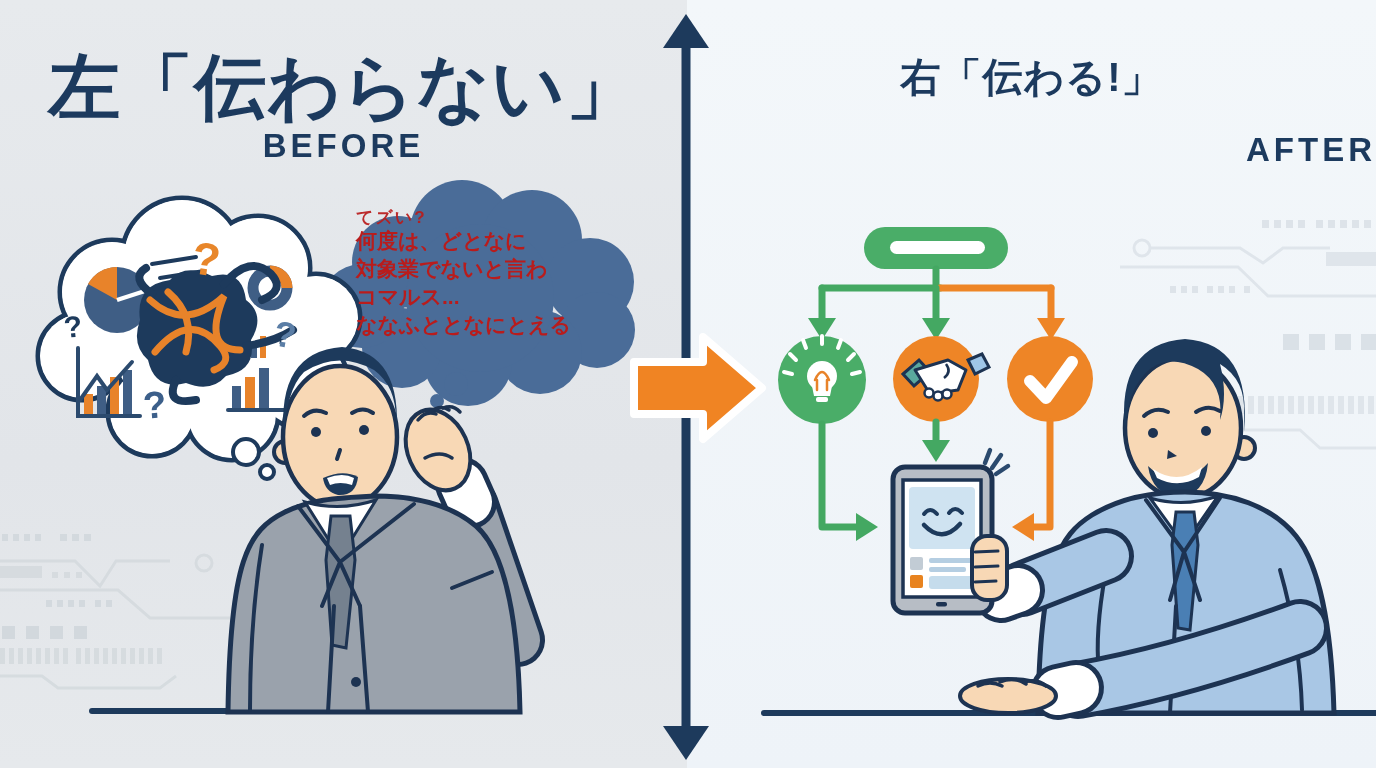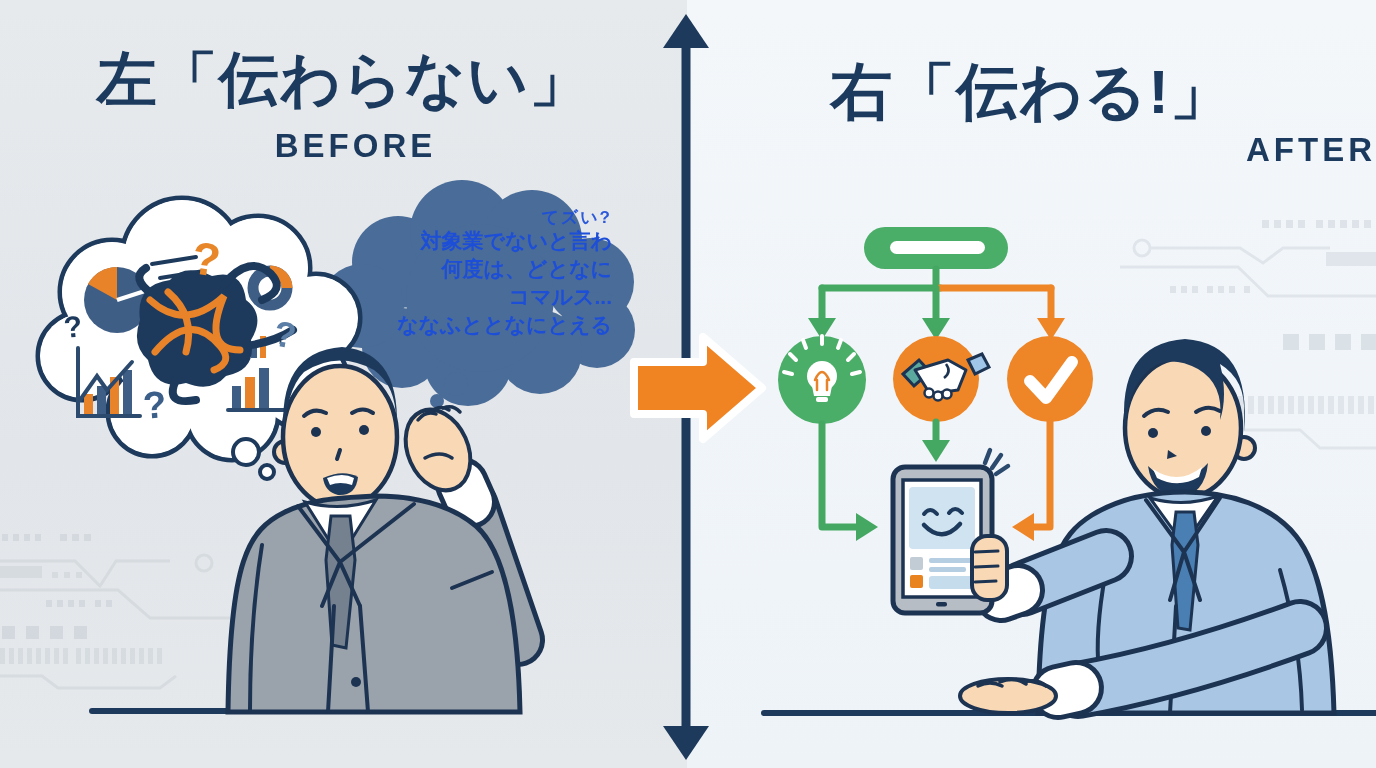--- a/index.html
+++ b/index.html
@@ -3,26 +3,26 @@
 <meta charset="utf-8">
 <style>
   html,body{margin:0;padding:0;}
   body{font-family:"Liberation Sans","DejaVu Sans",sans-serif;}
   #canvas{position:relative;width:1376px;height:768px;overflow:hidden;background:#eef1f4;}
   .panel{position:absolute;top:0;height:768px;}
   #left-panel{left:0;width:687px;background:linear-gradient(180deg,#e7eaed 0%,#e2e5e9 60%,#e6e9ec 100%);}
   #right-panel{left:687px;width:689px;background:linear-gradient(180deg,#f3f7fa 0%,#eef3f8 100%);}
   #scene{position:absolute;left:0;top:0;width:1376px;height:768px;}
   .title{position:absolute;text-align:center;color:#1c3a5e;font-weight:800;}
-  #left-title{left:0;top:40px;width:687px;font-size:60px;letter-spacing:1px;}
-  #right-title{left:687px;top:50px;width:689px;font-size:62px;letter-spacing:1px;}
+  #left-title{left:0;top:40px;width:687px;font-size:72px;letter-spacing:1px;}
+  #right-title{left:687px;top:50px;width:689px;font-size:40px;letter-spacing:1px;}
   .subtitle{position:absolute;text-align:center;color:#1c3a5e;font-weight:700;font-size:33px;letter-spacing:4px;}
-  #left-subtitle{left:0;top:127px;width:687px;padding-left:12px;}
+  #left-subtitle{left:0;top:127px;width:687px;}
   #right-subtitle{left:687px;top:131px;width:689px;text-align:right;}
-  #speech-text{position:absolute;left:356px;top:207px;width:256px;text-align:right;color:#1d4ed8;
+  #speech-text{position:absolute;left:356px;top:207px;width:256px;text-align:left;color:#b91c1c;
     font-weight:700;font-size:21px;line-height:1.32;}
   #speech-text .tiny{display:block;font-size:17px;opacity:.92;letter-spacing:2px;margin-bottom:-2px;}
   #speech-text span{display:block;}
   .qmark{position:absolute;font-weight:800;line-height:1;}
   #qmark-orange{left:192px;top:236px;font-size:46px;color:#e8862a;transform:rotate(8deg);}
   #qmark-navy-left{left:64px;top:312px;font-size:30px;color:#1d3a5c;transform:rotate(-6deg);}
   #qmark-steel-right{left:274px;top:317px;font-size:36px;color:#5b7ea6;transform:rotate(10deg);}
   #qmark-steel-bottom{left:143px;top:386px;font-size:38px;color:#3c5f8a;transform:rotate(-4deg);}
 </style>
 </head>
@@ -437,22 +437,22 @@
     <polygon points="634,362 703,362 703,337 762,388 703,439 703,414 634,414" fill="#f08423" stroke="#ffffff" stroke-width="8" stroke-linejoin="round"></polygon>
   </svg>
 
   <div id="left-title" class="title">左「伝わらない」</div>
   <div id="left-subtitle" class="subtitle">BEFORE</div>
   <div id="right-title" class="title">右「伝わる!」</div>
   <div id="right-subtitle" class="subtitle">AFTER</div>
 
   <div id="speech-text">
     <span class="tiny">てズい?</span>
+    <span>何度は、どとなに</span>
     <span>対象業でないと言わ</span>
-    <span>何度は、どとなに</span>
     <span>コマルス...</span>
     <span>ななふととなにとえる</span>
   </div>
 
   <span class="qmark" id="qmark-orange">?</span>
   <span class="qmark" id="qmark-navy-left">?</span>
   <span class="qmark" id="qmark-steel-right">?</span>
   <span class="qmark" id="qmark-steel-bottom">?</span>
 </div>
 

